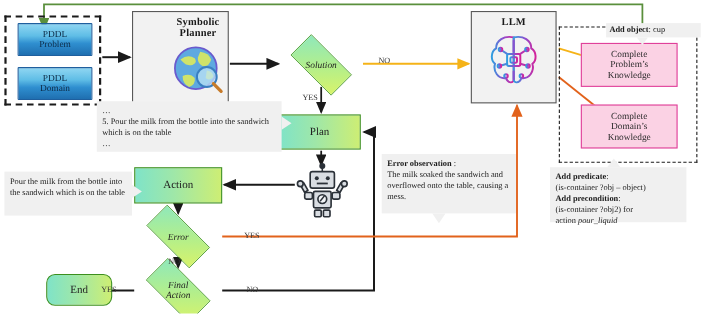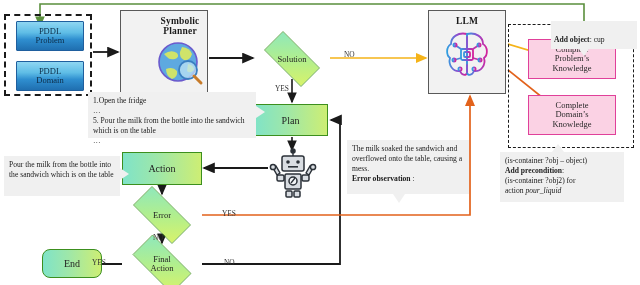--- a/index.html
+++ b/index.html
@@ -34,21 +34,21 @@
   #plan-box{left:253px;top:104px;width:75px;height:32px;}
   #action-box{left:122px;top:152px;width:80px;height:33px;}
   #end-box{left:22px;top:249px;width:60px;height:29px;border-radius:8px;margin-left:20px;}
 
   .diamond{position:absolute;display:flex;align-items:center;justify-content:center;
            text-align:center;font-size:8.5px;color:#222;line-height:1.02;}
   .diamond .shape{position:absolute;left:0;top:0;width:100%;height:100%;
        background:linear-gradient(135deg,#8fe8bb 0%,#b4ef8a 55%,#d8f36a 100%);
        border:1.2px solid #3c8f1e;box-sizing:border-box;
        transform:rotate(45deg) scale(.707);}
-  .diamond span{position:relative;z-index:2;}
+  .diamond span{position:relative;z-index:2;font-style:italic;}
   #solution-diamond{left:255px;top:40px;width:74px;height:38px;}
   #error-diamond{left:123px;top:196px;width:78px;height:38px;}
   #final-diamond{left:123px;top:244px;width:78px;height:40px;}
 
   
   .kb-group{position:absolute;left:508px;top:24px;width:126px;height:124px;
             border:1.6px dashed #1b1b1b;box-sizing:border-box;}
   .pinkbox{position:absolute;left:19px;width:88px;height:40px;box-sizing:border-box;
            border:1.4px solid #e0409a;background:#fbd2e4;
            display:flex;flex-direction:column;align-items:center;justify-content:center;
@@ -64,21 +64,21 @@
 
   #plan-text{left:88px;top:92px;width:168px;height:46px;}
   #plan-text .tail{right:-9px;top:14px;border-top:6px solid transparent;
       border-bottom:6px solid transparent;border-left:9px solid #f0f0f0;}
   #action-text{left:4px;top:156px;width:116px;height:40px;}
   #action-text .tail{right:-9px;top:12px;border-top:6px solid transparent;
       border-bottom:6px solid transparent;border-left:9px solid #f0f0f0;}
   #error-text{left:347px;top:140px;width:122px;height:54px;}
   #error-text .tail{left:46px;bottom:-9px;border-left:6px solid transparent;
       border-right:6px solid transparent;border-top:9px solid #f0f0f0;}
-  #add-object-text{left:551px;top:21px;width:86px;height:13px;padding:14px 3px;
+  #add-object-text{left:551px;top:21px;width:86px;height:13px;padding:1px 3px;
       font-size:7.6px;white-space:nowrap;}
   #add-object-text .tail{left:28px;bottom:-7px;border-left:5px solid transparent;
       border-right:5px solid transparent;border-top:7px solid #f0f0f0;}
   #add-predicate-text{left:500px;top:152px;width:124px;height:50px;}
   #add-predicate-text .tail{left:52px;top:-8px;border-left:6px solid transparent;
       border-right:6px solid transparent;border-bottom:8px solid #f0f0f0;}
 
   .edgelabel{position:absolute;font-size:7.4px;color:#333;
              font-family:"Liberation Serif",serif;}
   .i{font-style:italic;}
@@ -276,46 +276,48 @@
     </div>
     <div class="pinkbox" id="domain-knowledge">
       <div>Complete</div>
       <div>Domain’s</div>
       <div>Knowledge</div>
     </div>
   </div>
 
   <div class="callout" id="plan-text">
     <div class="tail"></div>
-    <div>1.Open the fridge</div>
     <div>…</div>
     <div>5. Pour the milk from the bottle into the sandwich which is on the table</div>
     <div>…</div>
   </div>
 
   <div class="callout" id="action-text">
     <div class="tail"></div>
     <div>Pour the milk from the bottle into the sandwich which is on the table</div>
   </div>
 
   <div class="callout" id="error-text">
     <div class="tail"></div>
-    <div>The milk soaked the sandwich and overflowed onto the table, causing a mess.</div>
     <div>
       <span class="b">Error observation</span><span> :</span>
     </div>
+    <div>The milk soaked the sandwich and overflowed onto the table, causing a mess.</div>
   </div>
 
   <div class="callout" id="add-object-text">
     <div class="tail"></div>
     <span class="b">Add object</span><span>: cup</span>
   </div>
 
   <div class="callout" id="add-predicate-text">
     <div class="tail"></div>
+    <div>
+      <span class="b">Add predicate</span><span>:</span>
+    </div>
     <div>(is-container ?obj – object)</div>
     <div>
       <span class="b">Add precondition</span><span>:</span>
     </div>
     <div>(is-container ?obj2) for</div>
     <div>
       <span>action </span><span class="i">pour_liquid</span>
     </div>
   </div>
 

